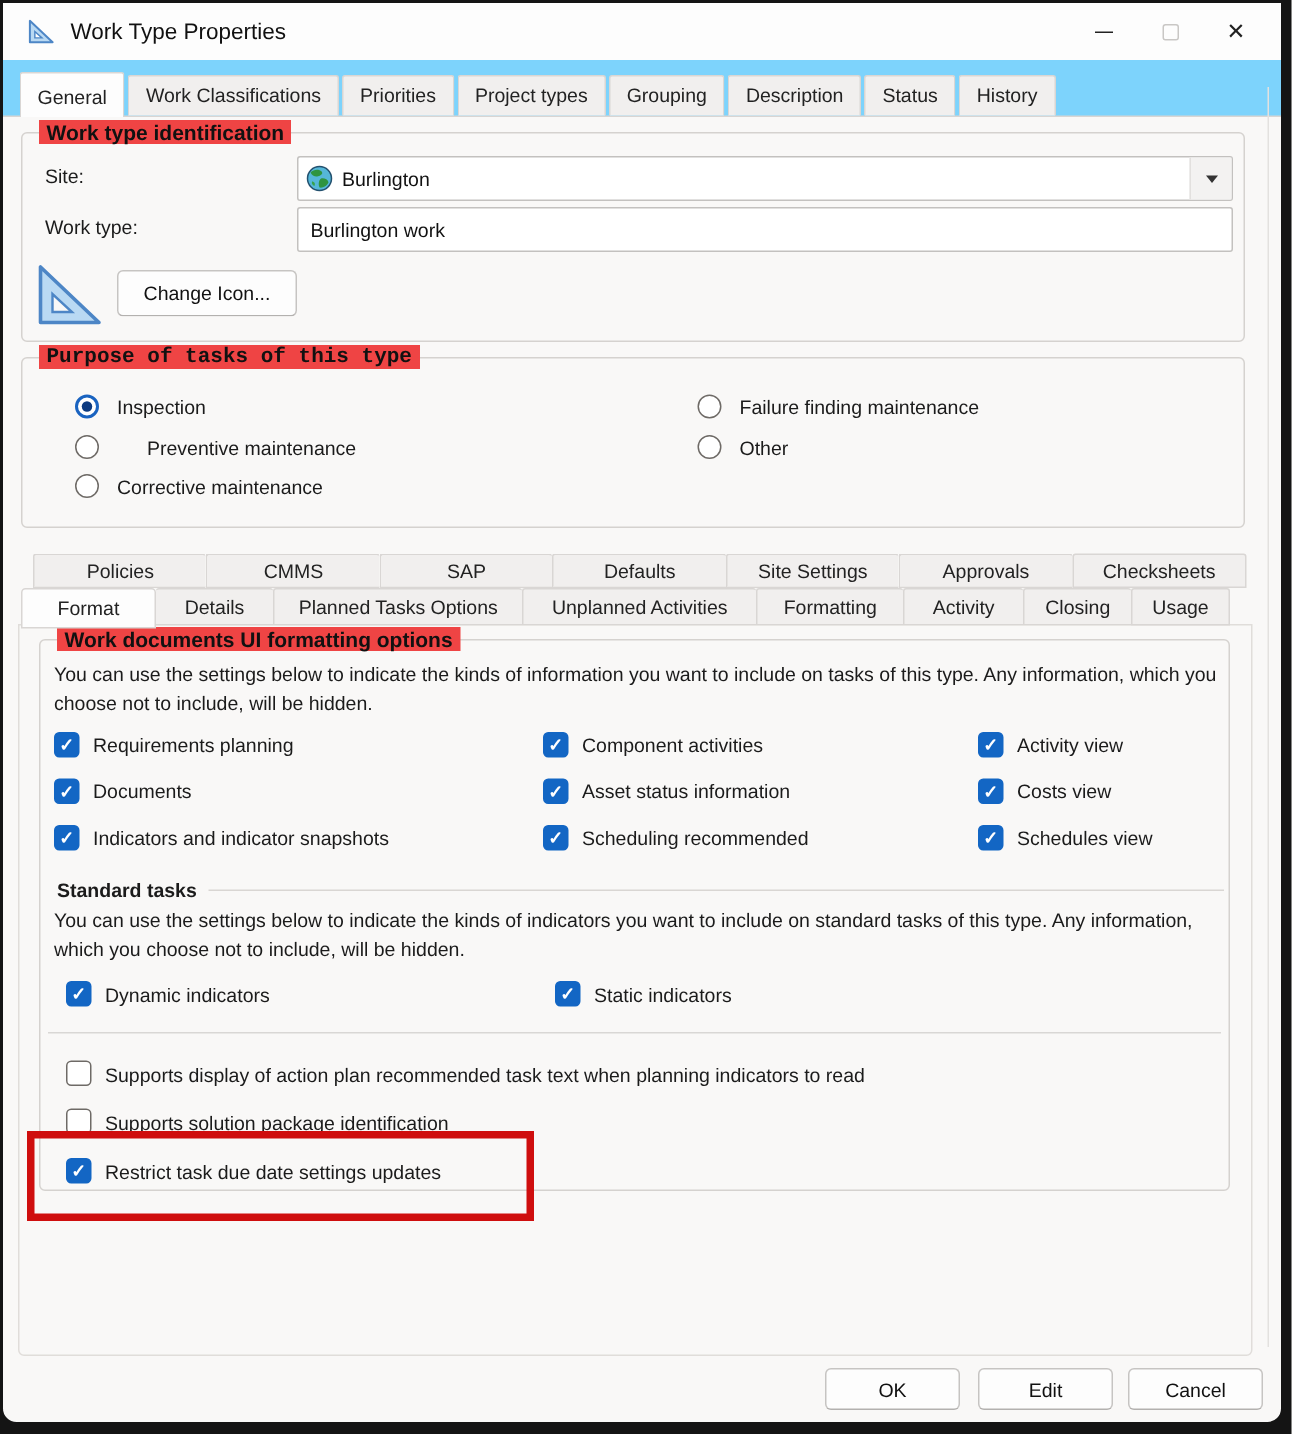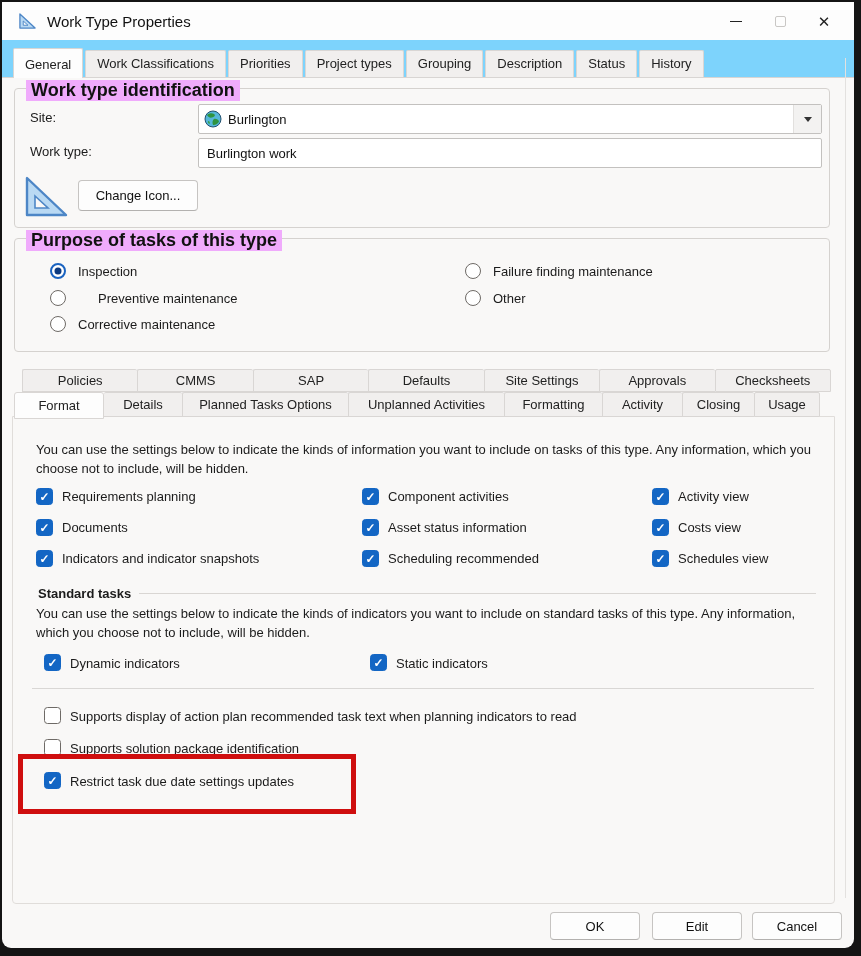--- a/index.html
+++ b/index.html
@@ -43,22 +43,22 @@
   }
   .ttab.active {
     background: #fdfdfd; height: 30px; padding-top: 8px;
     margin-bottom: -1px; z-index: 2; position: relative;
   }
   
   .groupbox {
     position: absolute; border: 1px solid #d5d2cf; border-radius: 4px; background: transparent;
   }
   .grouplegend {
-    position: absolute; top: -9px; left: 11px; background: #f0abfc;
-    padding: 0 5px; font-size: 18px; font-weight: bold; color: #111; white-space: nowrap;
+    position: absolute; top: -9px; left: 11px; background: #ef4444;
+    padding: 0 5px; font-size: 14px; font-weight: bold; color: #111; white-space: nowrap;
   }
   .lbl { position: absolute; font-size: 13px; color: #1b1b1b; white-space: nowrap; }
   .textbox {
     position: absolute; background: #ffffff; border: 1px solid #c3c1bf; border-radius: 2px;
     font-size: 13px; font-family: "Liberation Sans", sans-serif; color: #111; padding: 0 8px;
   }
   .combo {
     position: absolute; background: #ffffff; border: 1px solid #c3c1bf; border-radius: 2px;
     display: flex; align-items: center;
   }
@@ -194,21 +194,21 @@
     </div>
   </div>
   <span class="lbl" style="left:28px; top:142px;">Work type:</span>
   <input class="textbox" style="left: 196px; top: 136px; width: 624px; height: 30px;" value="Burlington work">
   <svg style="position:absolute; left:20px; top:172px;" width="48" height="46" viewBox="0 0 48 46">
     <path d="M5,4 L5,41 L44,41 Z" fill="#b9d9f3" stroke="#4d86c6" stroke-width="2.4" stroke-linejoin="round"></path>
     <path d="M13,22 L13,34 L26,34 Z" fill="#f9f8f7" stroke="#4d86c6" stroke-width="1.6"></path>
   </svg>
   <div class="btn" style="left:76px; top:178px; width:120px; height:31px;">Change Icon...</div>
 
-  <div class="groupbox" style="left:12px; top:236px; width:816px; height:114px;">
+  <div class="groupbox" style="left:12px; top:236px; width:816px; height:114px;font-family:Liberation Mono, monospace;">
     <span class="grouplegend">Purpose of tasks of this type</span>
   </div>
   <div class="radio-row" style="left:28px; top:261px;">
     <div class="radio sel"></div>
     <span class="rlabel">Inspection</span>
   </div>
   <div class="radio-row" style="left:28px; top:288px;gap:20px;">
     <div class="radio"></div>
     <span class="rlabel">Preventive maintenance</span>
   </div>
@@ -239,20 +239,23 @@
     <div class="itab2 after-active" style="width:78px;">Details</div>
     <div class="itab2" style="width:166px;">Planned Tasks Options</div>
     <div class="itab2" style="width:156px;">Unplanned Activities</div>
     <div class="itab2" style="width:98px;">Formatting</div>
     <div class="itab2" style="width:80px;">Activity</div>
     <div class="itab2" style="width:72px;">Closing</div>
     <div class="itab2" style="width:66px;">Usage</div>
   </div>
   <div class="tabpanel"></div>
 
+  <div class="groupbox" style="left:24px; top:424px; width:794px; height:368px;">
+    <span class="grouplegend">Work documents UI formatting options</span>
+  </div>
   <div class="desc" style="left:34px; top:438px; width:778px;">You can use the settings below to indicate the kinds of information you want to include on tasks of this type.  Any information, which you choose not to include, will be hidden.</div>
 
   <div class="cbgrid">
     <div class="cbrow">
       <div class="cb checked"></div>
       <span class="clabel">Requirements planning</span>
     </div>
     <div class="cbrow">
       <div class="cb checked"></div>
       <span class="clabel">Component activities</span>

